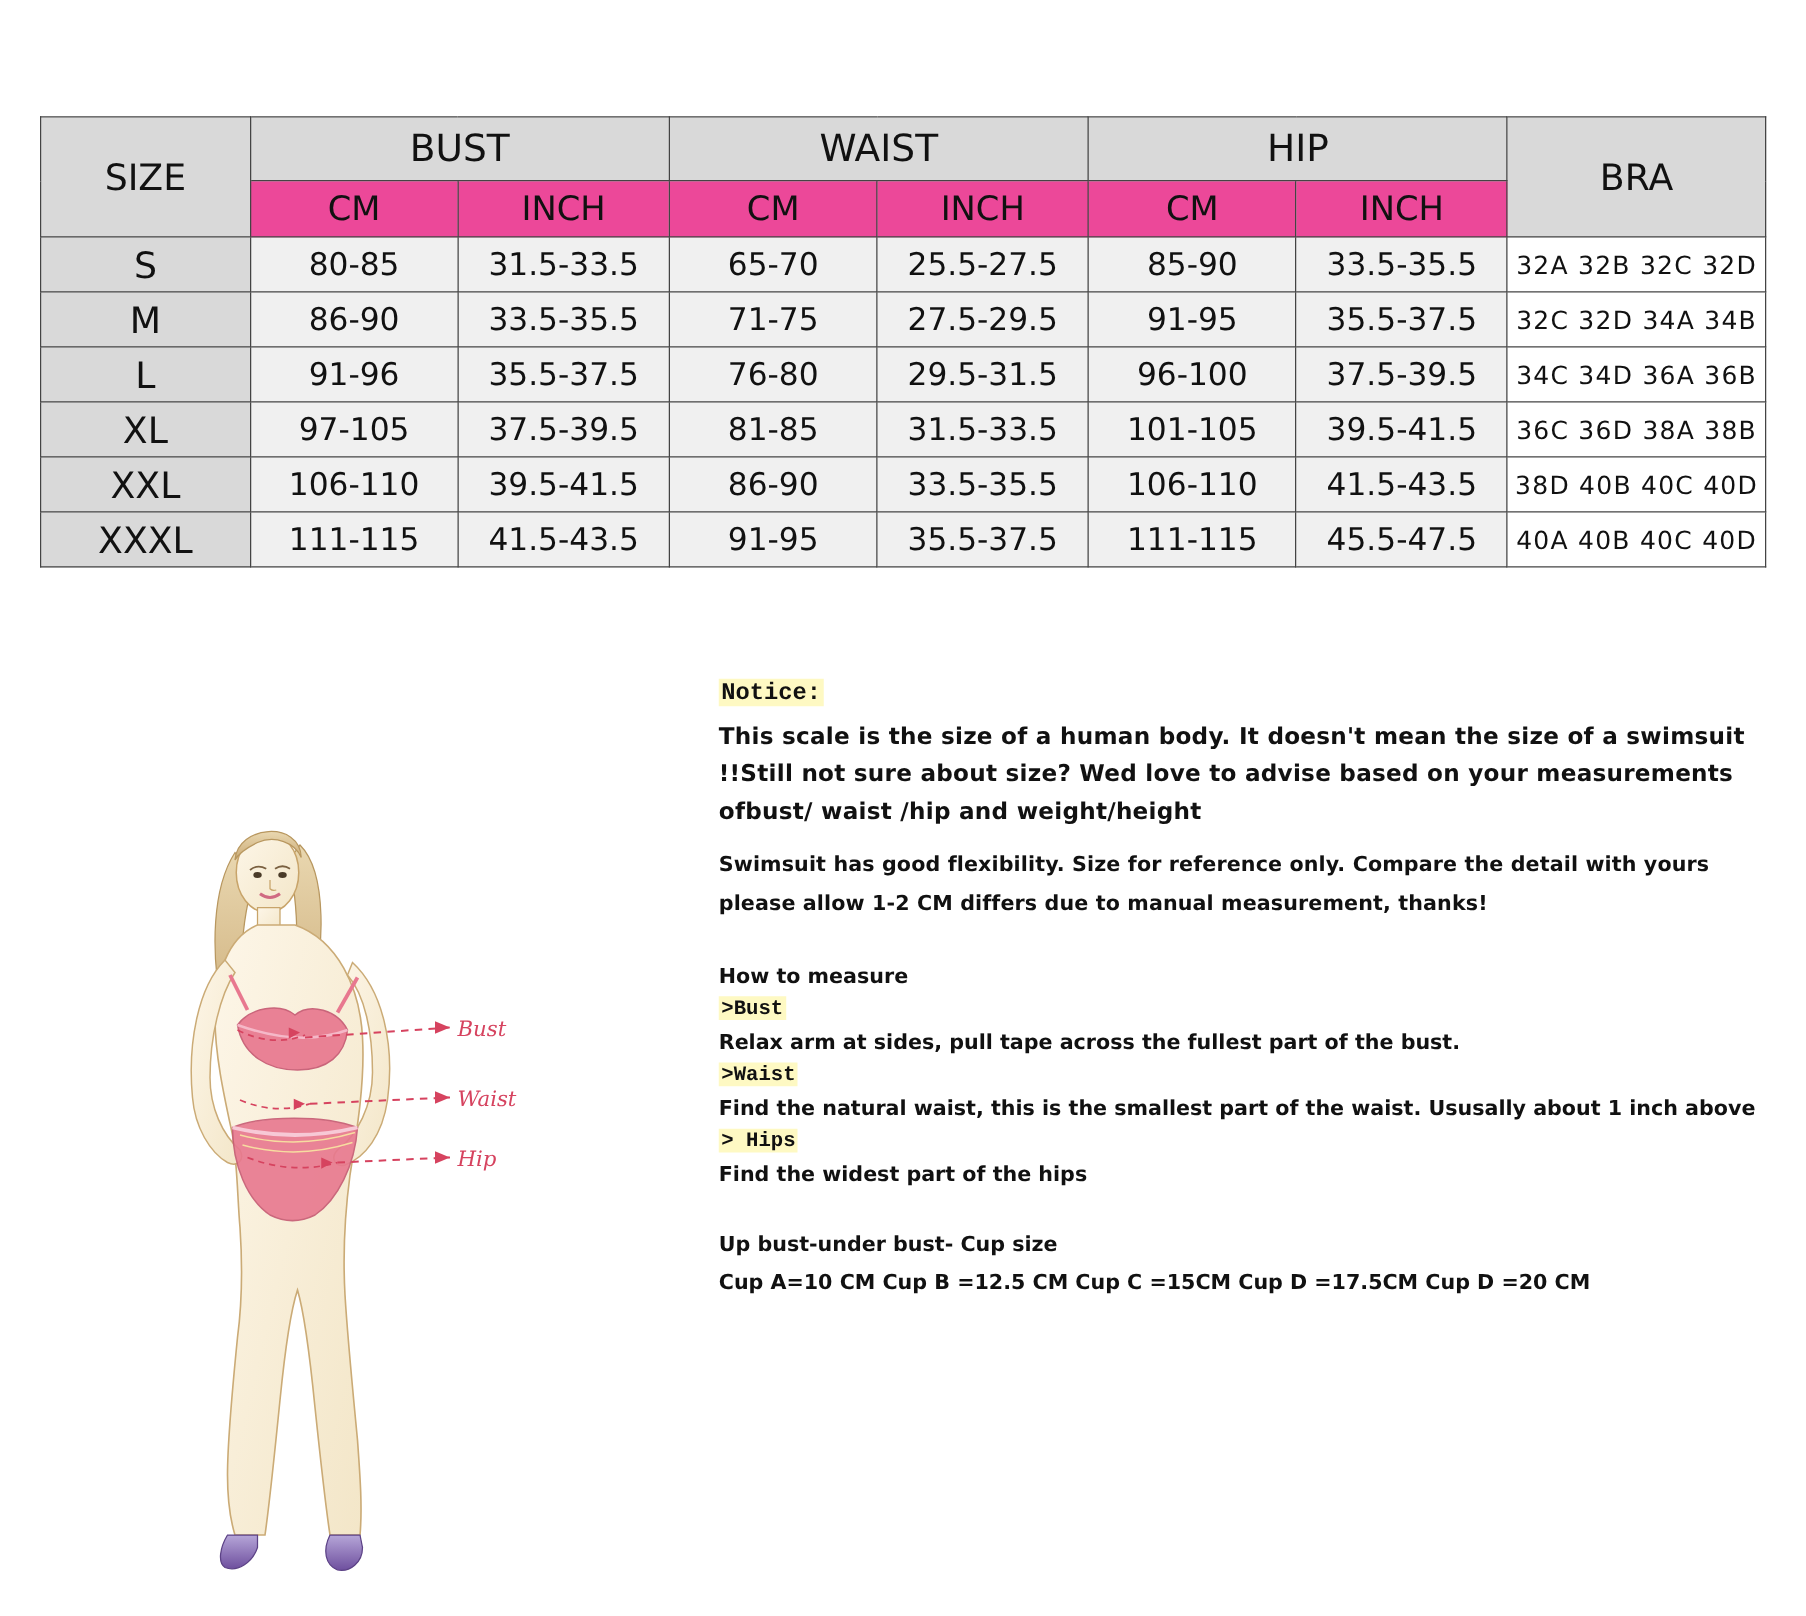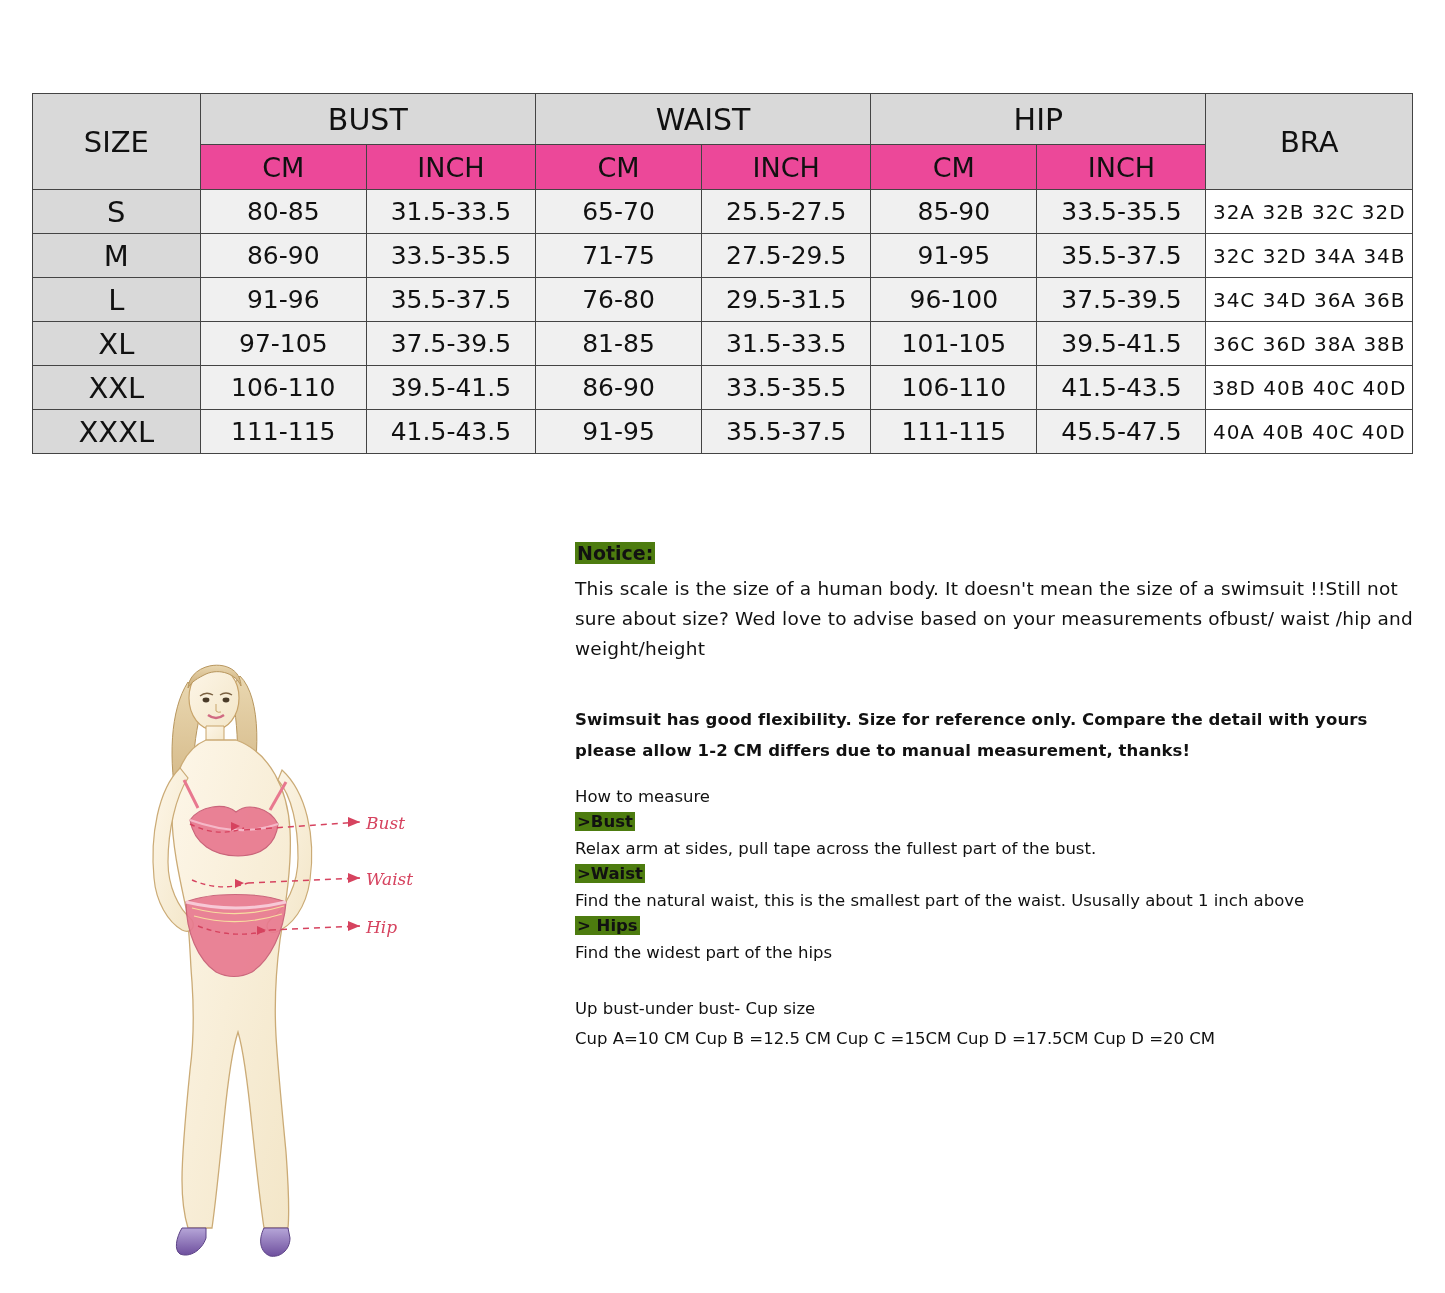--- a/index.html
+++ b/index.html
@@ -97,51 +97,52 @@
   
   .notes {
     position: absolute;
     left: 575px;
     top: 22px;
     width: 840px;
     font-family: "DejaVu Sans", sans-serif;
     color: #111;
   }
   .hl {
-    background: #4d7c0f;
+    background: #fef9c3;
     display: inline;
     padding: 0 2px;
+    font-family: Liberation Mono, monospace;
   }
   .notice-title {
     font-size: 19px;
     font-weight: bold;
     margin-bottom: 10px;
   }
   .bold-para {
     font-size: 18.5px;
-    font-weight: normal;
+    font-weight: bold;
     line-height: 30px;
-    margin-bottom: 40px;
+    margin-bottom: 11px;
     letter-spacing: 0.2px;
   }
   .para {
     font-size: 16.5px;
     font-weight: bold;
     line-height: 31px;
-    margin-bottom: 4px;
+    margin-bottom: 16px;
     letter-spacing: 0.1px;
   }
   .sub-head {
     font-size: 16.5px;
     font-weight: bold;
     margin-bottom: 3px;
   }
   .line {
     font-size: 16.5px;
-    font-weight: normal;
+    font-weight: bold;
     line-height: 30px;
   }
   .gap-sm { height: 12px; }
   .gap-md { height: 26px; }
 </style>
 </head>
 <body>
 
 <div class="chart-wrap">
   <table class="size-chart">

